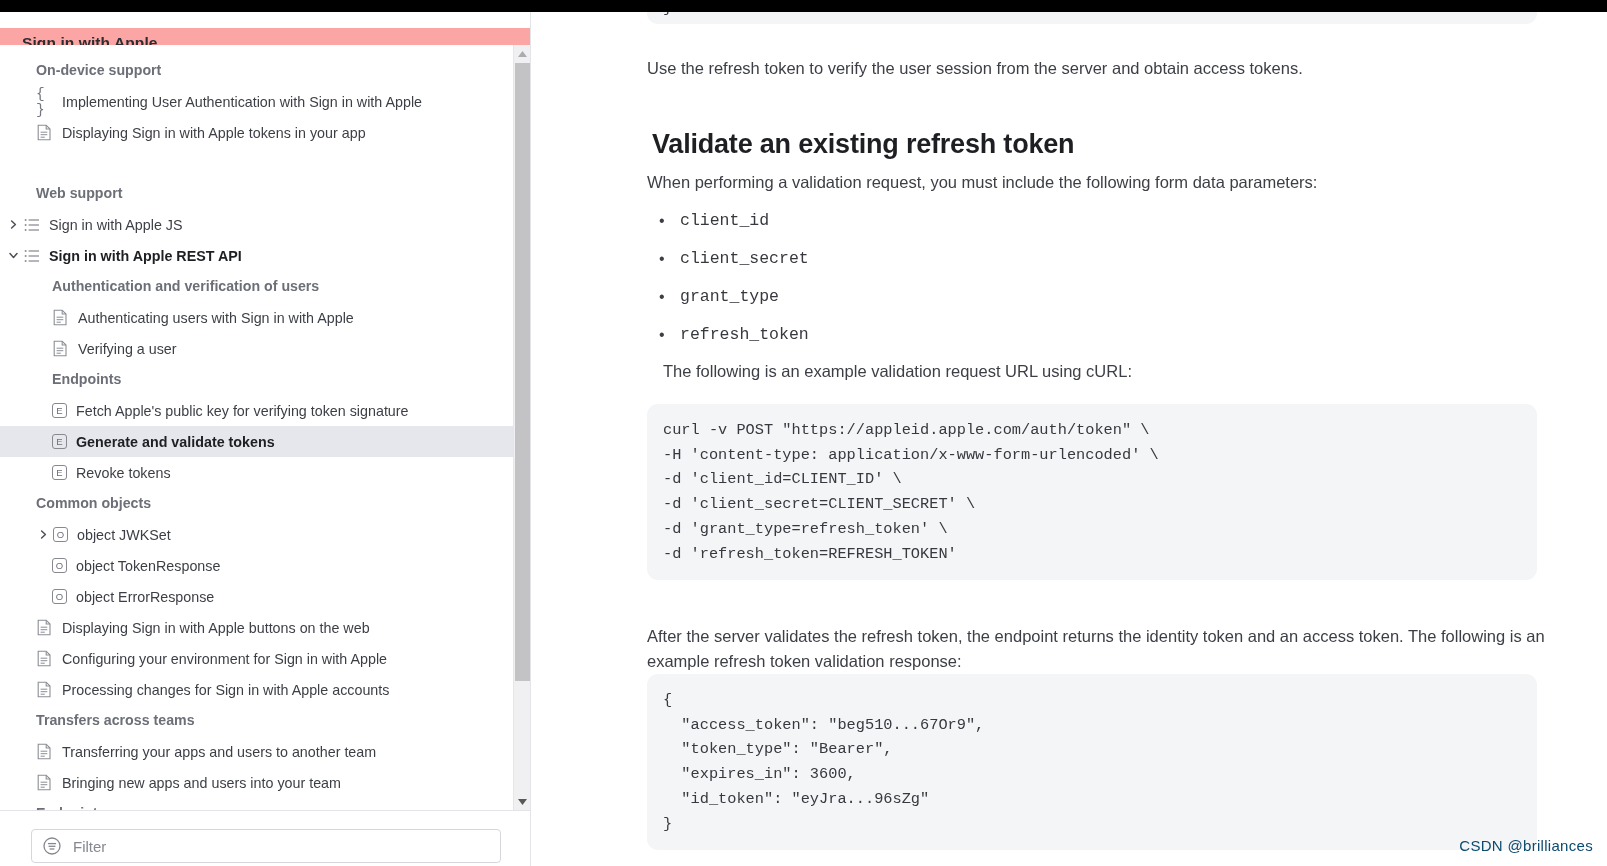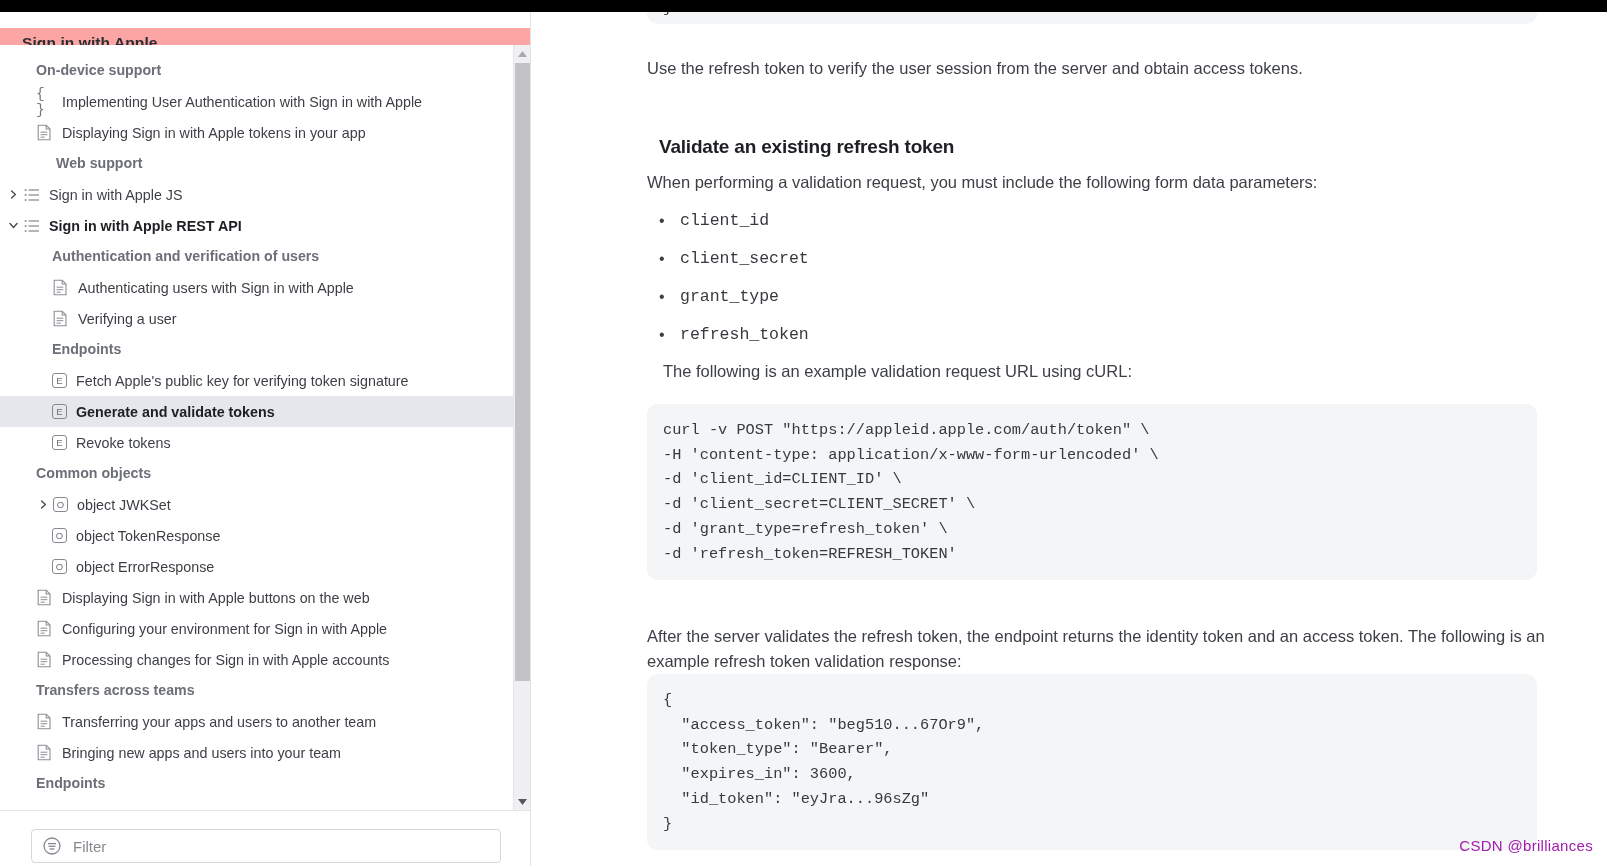--- a/index.html
+++ b/index.html
@@ -149,22 +149,22 @@
     background: #ffffff;
     overflow: hidden;
   }
   .mc { position: absolute; left: 116px; }
 
   .para {
     font-size: 16.5px; color: #3c3f45; line-height: 25px;
     width: 898px;
   }
   h2.sect {
-    font-size: 19px; font-weight: 700; color: #1d1f23;
-    margin: 12px; letter-spacing: -0.2px;
+    font-size: 27px; font-weight: 700; color: #1d1f23;
+    margin: 5px; letter-spacing: -0.2px;
   }
   ul.plist { margin: 0; padding: 0; list-style: none; width: 600px; }
   ul.plist li {
     position: relative;
     height: 38px; line-height: 38px;
     padding-left: 33px;
     font-family: "Liberation Mono", monospace;
     font-size: 16.5px; color: #37393e;
   }
   ul.plist li::before {
@@ -195,21 +195,21 @@
     border-radius: 11px;
   }
   #code-top .cl {
     position: absolute; left: 16px; bottom: 5px;
     font-family: "Liberation Mono", monospace;
     font-size: 15.3px; line-height: 22px; color: #37393e;
   }
 
   #watermark {
     position: absolute; right: 14px; bottom: 12px;
-    font-size: 15px; color: #a21caf;
+    font-size: 15px; color: #0c4a6e;
     letter-spacing: 0.3px;
   }
 </style>
 </head>
 <body>
 
 <div id="topbar"></div>
 
 <div id="sidebar">
 
@@ -229,21 +229,21 @@
             <svg width="15" height="17" viewBox="0 0 15 17">
               <path d="M1.2 1.2 H9.2 L13 5 V15.8 H1.2 Z" fill="none" stroke="#8b8e94" stroke-width="1.1"></path>
               <path d="M9.2 1.2 V5 H13" fill="none" stroke="#8b8e94" stroke-width="1.1"></path>
               <line x1="3.6" y1="8.2" x2="10.3" y2="8.2" stroke="#8b8e94" stroke-width="1"></line>
               <line x1="3.6" y1="10.7" x2="10.3" y2="10.7" stroke="#8b8e94" stroke-width="1"></line>
               <line x1="3.6" y1="13.2" x2="7.8" y2="13.2" stroke="#8b8e94" stroke-width="1"></line>
             </svg>
           </span>
           <span class="label">Displaying Sign in with Apple tokens in your app</span>
         </div>
-        <div class="nav-group" style="padding-left: 56px;">Web support</div>
+        <div class="nav-group" style="padding-left: 36px; margin-top: 30px;">Web support</div>
         <div class="nav-row ind-0">
           <span class="chev">
             <svg width="11" height="11" viewBox="0 0 11 11">
               <path d="M3.6 2 L7.4 5.5 L3.6 9" fill="none" stroke="#4d5056" stroke-width="1.5" stroke-linecap="round" stroke-linejoin="round"></path>
             </svg>
           </span>
           <span class="ic">
             <svg width="16" height="14" viewBox="0 0 16 14">
               <circle cx="1.6" cy="2" r="1" fill="#8b8e94"></circle>
               <line x1="4.6" y1="2" x2="15" y2="2" stroke="#8b8e94" stroke-width="1.3"></line>

